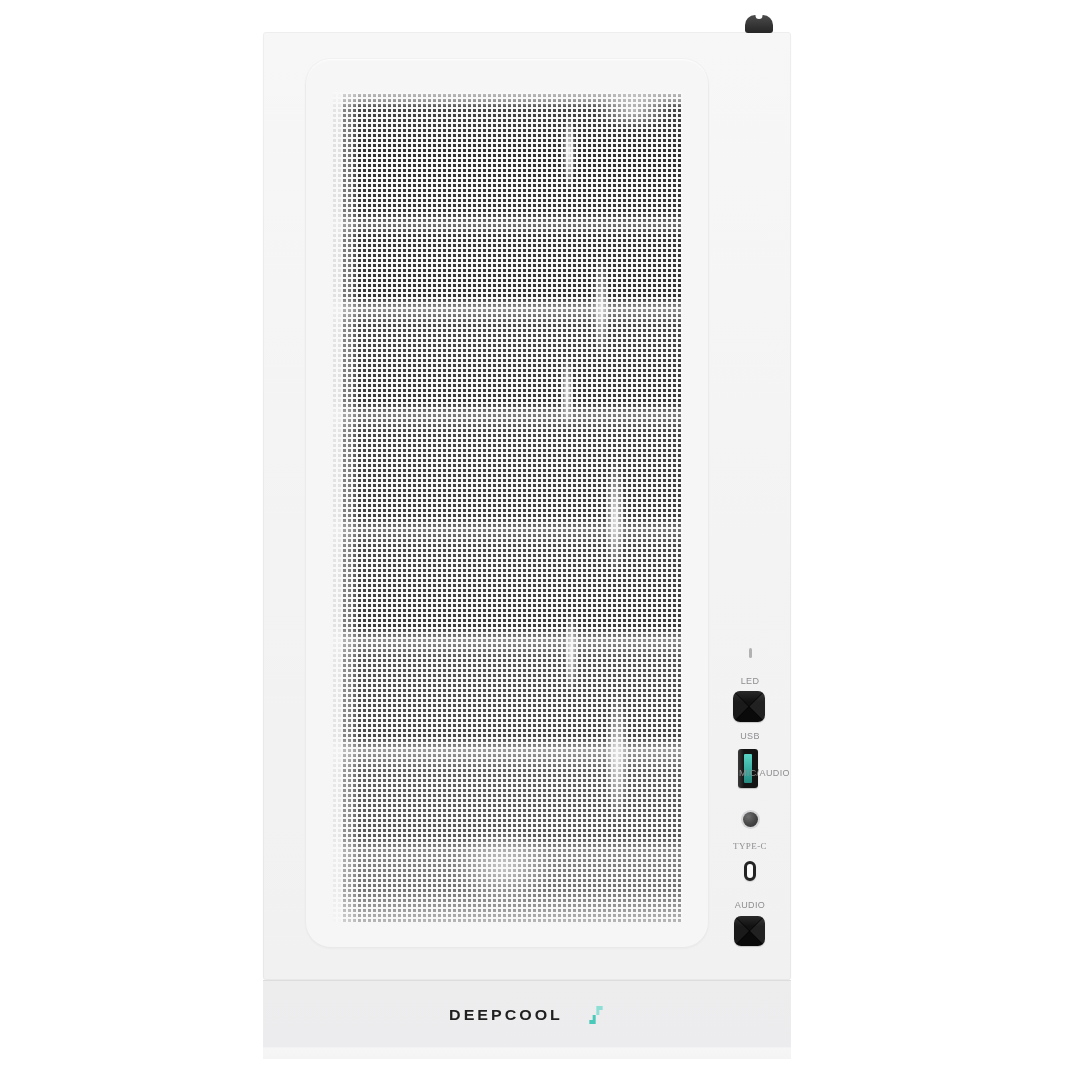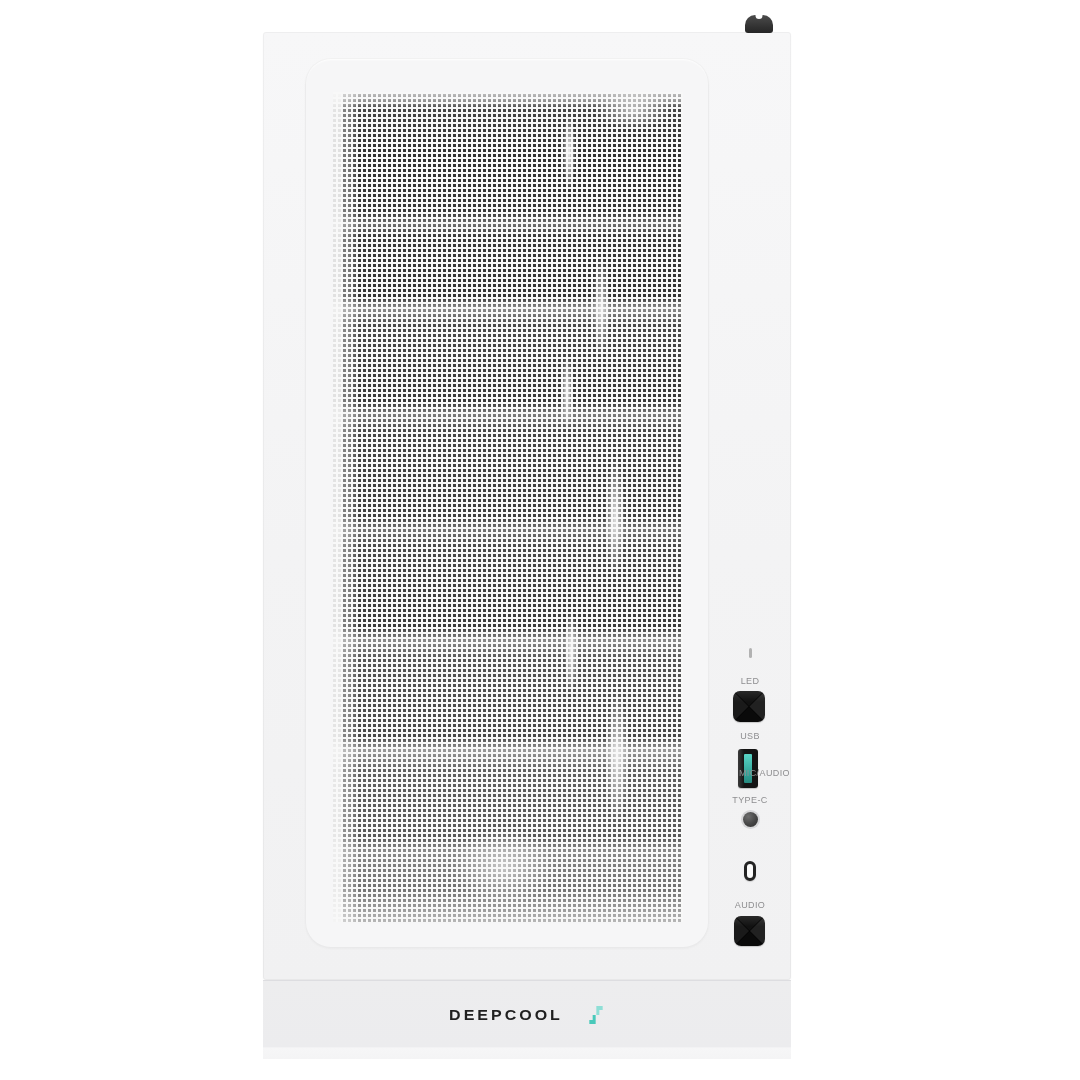--- a/index.html
+++ b/index.html
@@ -51,21 +51,21 @@
     background-image:
       repeating-linear-gradient(0deg,  rgba(248,248,248,0) 0 3px, #f8f8f8 3px 5px),
       repeating-linear-gradient(90deg, rgba(248,248,248,0) 0 3px, #f8f8f8 3px 5px);}
 
   
   .io-label{position:absolute;width:80px;text-align:center;
     font-size:9px;line-height:10px;letter-spacing:.4px;color:#8e8e90;}
   .lbl-led  {left:710px;top:676px;}
   .lbl-usb  {left:710px;top:731px;}
   .lbl-mic  {left:710px;top:768px;text-align:right;}
-  .lbl-typec{left:710px;top:795px;}
+  .lbl-typec{left:710px;top:841px;font-family:Liberation Serif, serif;}
   .lbl-power{left:710px;top:900px;}
 
   .indicator-tick{position:absolute;left:749px;top:648px;width:3px;height:10px;
     background:#b2b2b2;border-radius:2px;}
 
   .sq-btn{position:absolute;border-radius:7px;overflow:hidden;
     background:conic-gradient(from 45deg, #212121 0 90deg, #0a0a0a 90deg 180deg, #1a1a1a 180deg 270deg, #111111 270deg 360deg);
     box-shadow:0 1px 1px rgba(0,0,0,.18);}
   .sq-btn::before{content:"";position:absolute;inset:0;
     background:

